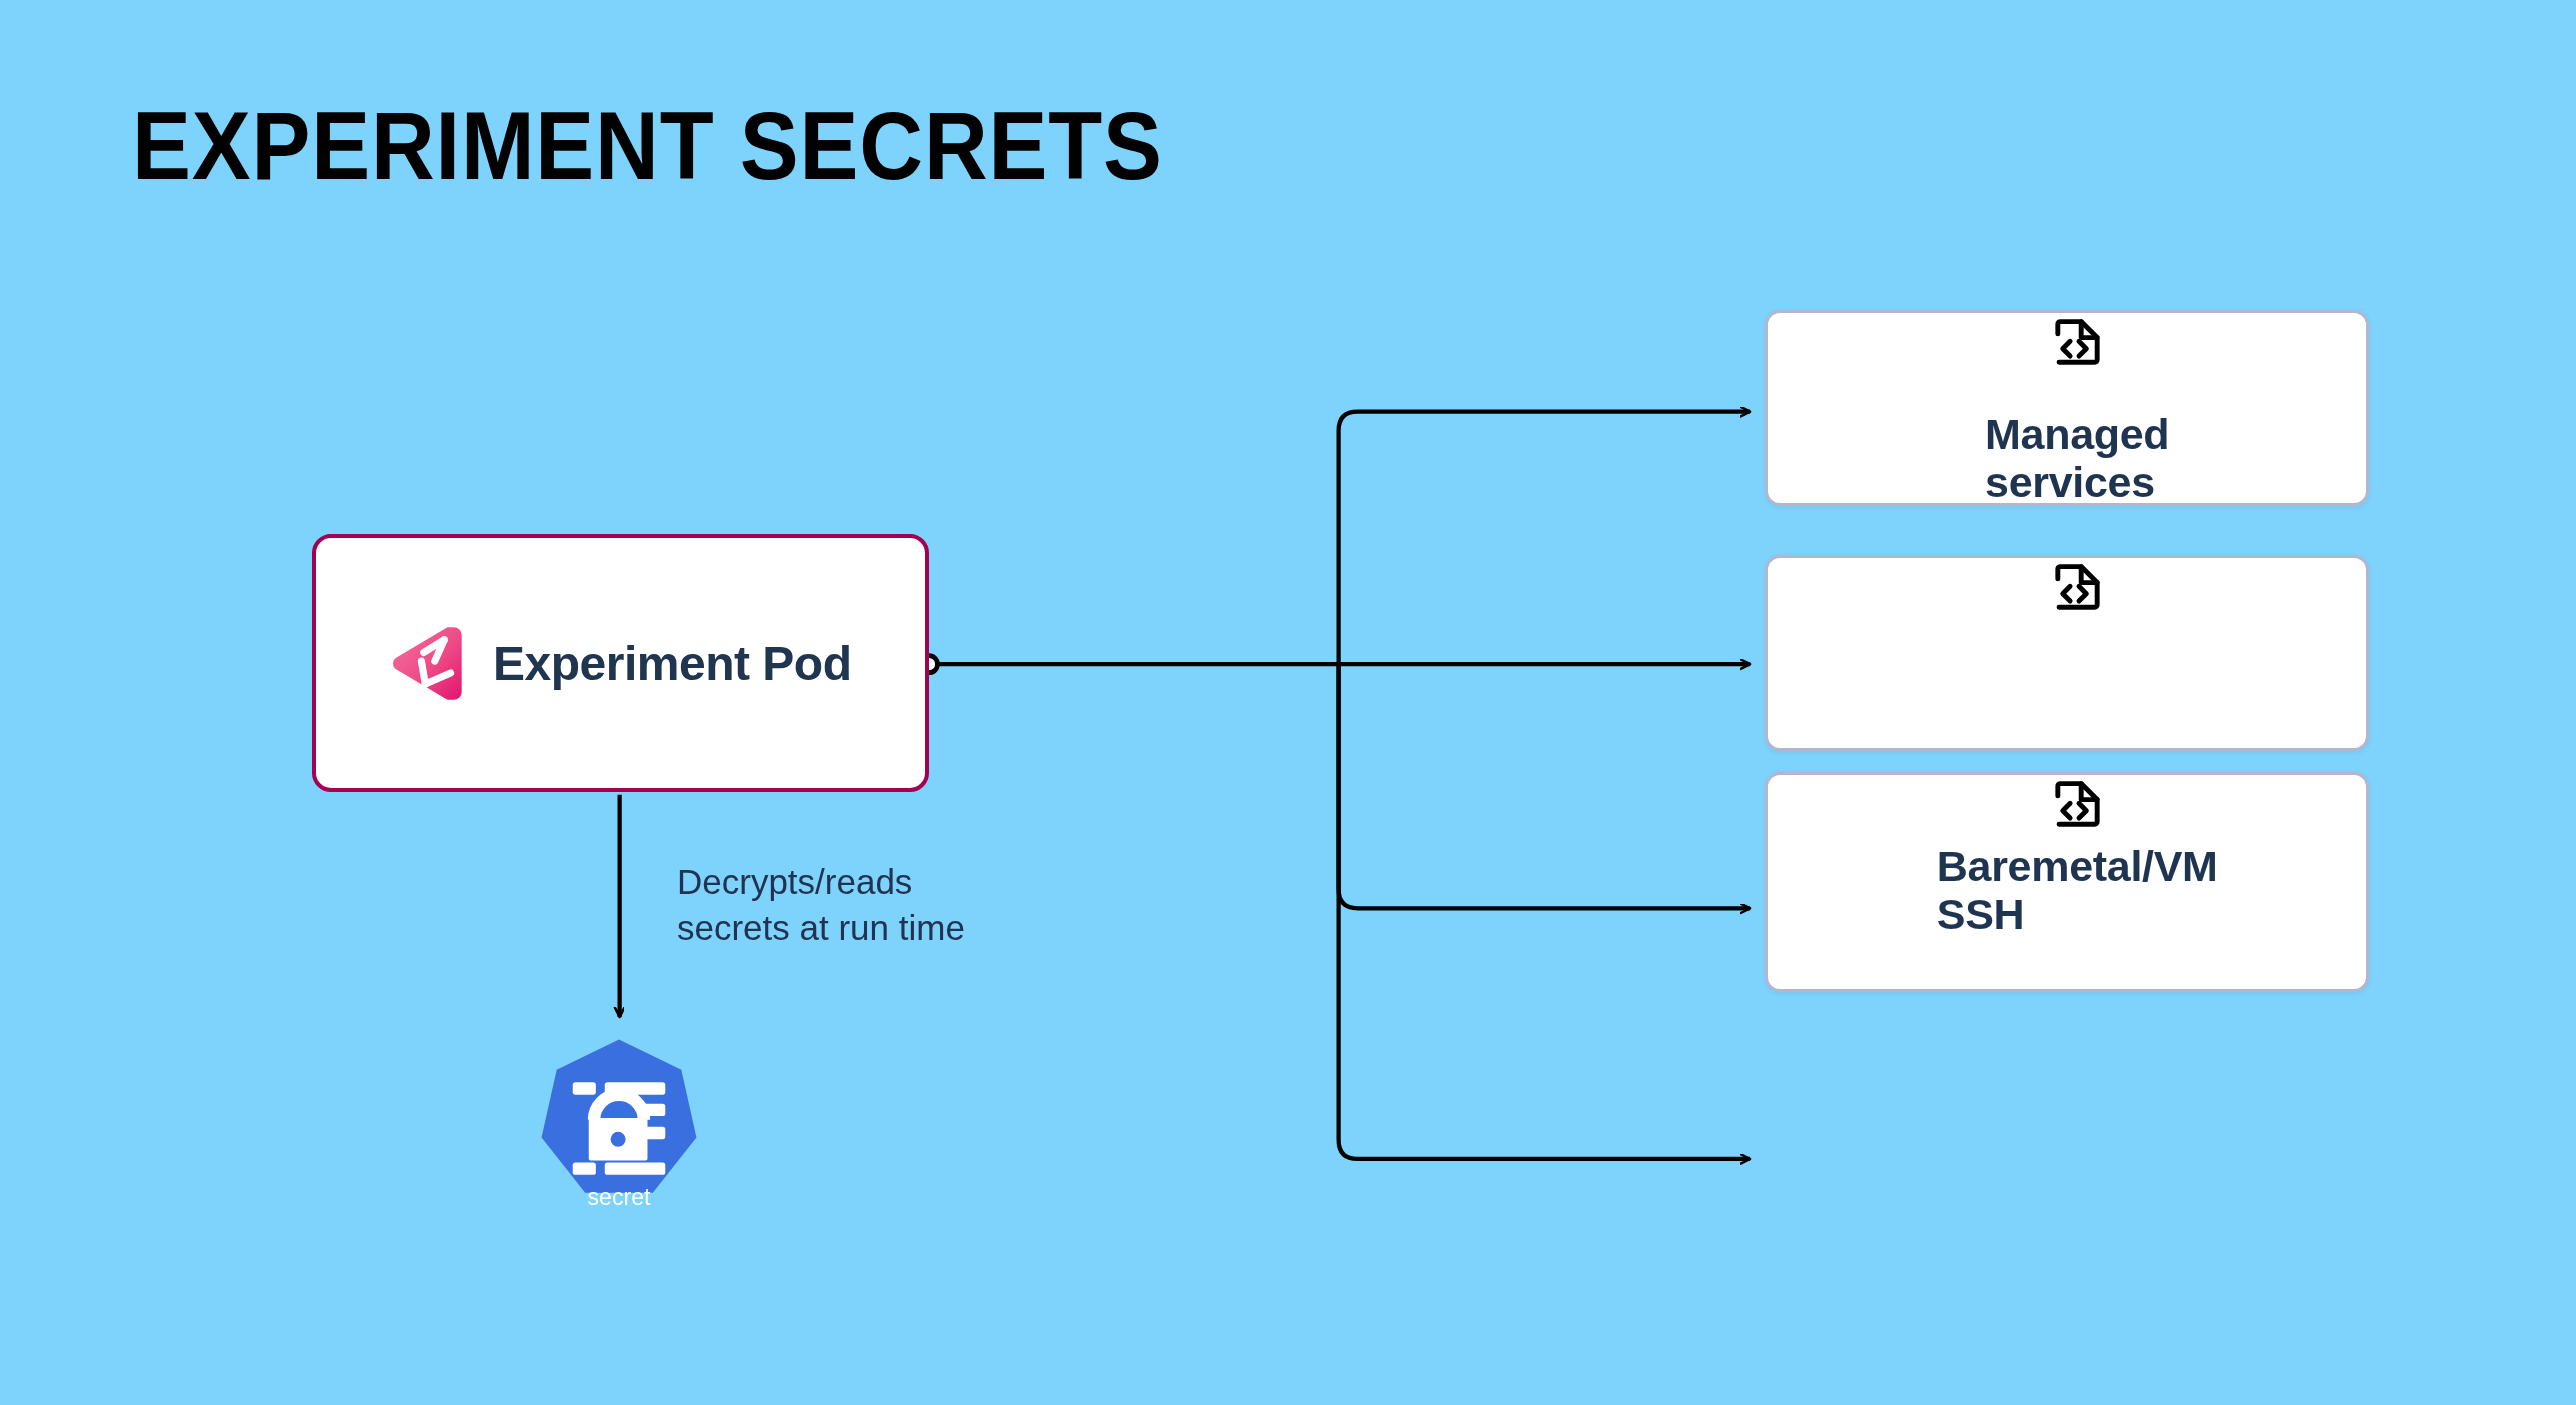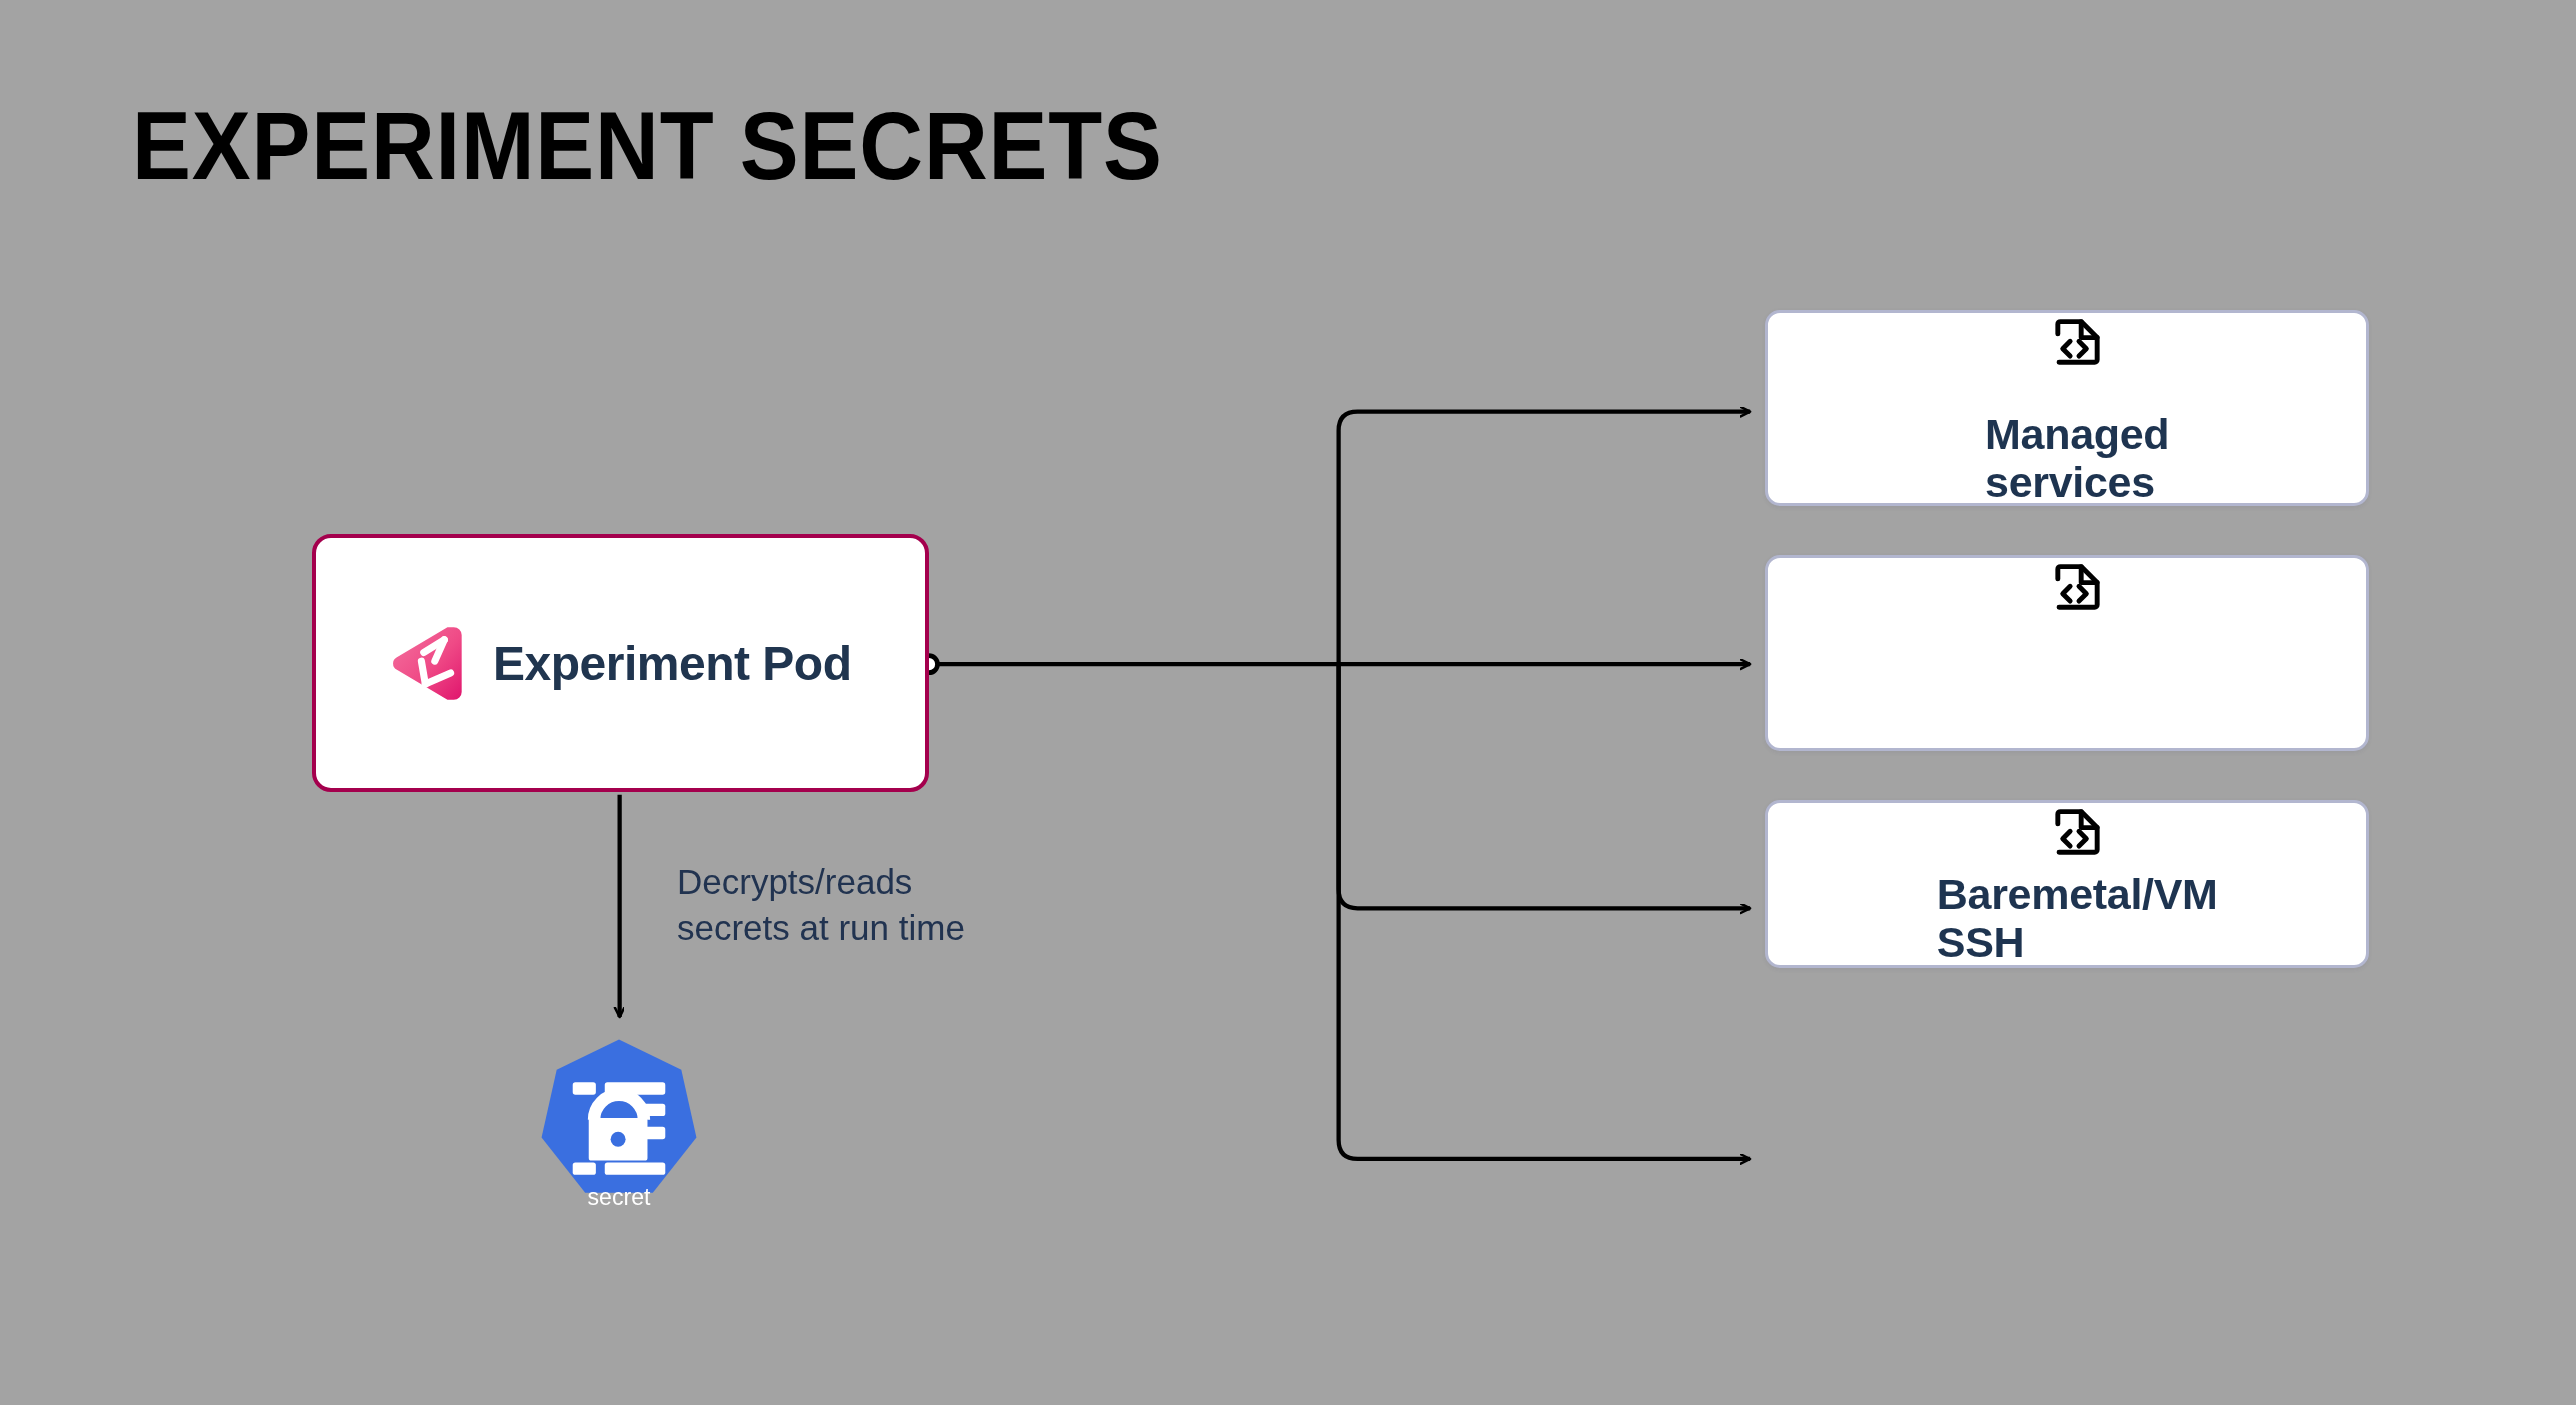--- a/index.html
+++ b/index.html
@@ -12,21 +12,21 @@
     height: 1406px;
     position: relative;
     overflow: hidden;
     font-family: "Liberation Sans", sans-serif;
     -webkit-font-smoothing: antialiased;
   }
 
   #slide {
     position: absolute;
     inset: 0;
-    background: #a3a3a3;
+    background: #7dd3fc;
   }
 
   
   #page-title {
     position: absolute;
     left: 132px;
     top: 98px;
     font-family: "Liberation Sans Narrow", "Liberation Sans", sans-serif;
     font-size: 96px;
     font-weight: 700;
@@ -125,21 +125,21 @@
   .card .card-label {
     font-size: 43px;
     line-height: 1.12;
     font-weight: 700;
     color: #1e3450;
     letter-spacing: -0.3px;
     white-space: pre-line;
   }
   #card-0 { top: 310px;  height: 196px; }
   #card-1 { top: 555px;  height: 196px; }
-  #card-2 { top: 800px;  height: 168px; gap: 8px; }
+  #card-2 { top: 772px;  height: 220px; gap: 8px; }
   #card-3 { top: 1050px; height: 185px; }
 </style>
 </head>
 <body>
 
 <div id="slide">
 
   <div id="page-title">EXPERIMENT SECRETS</div>
 
   <svg id="connectors" viewBox="0 0 2723 1486" xmlns="http://www.w3.org/2000/svg">

